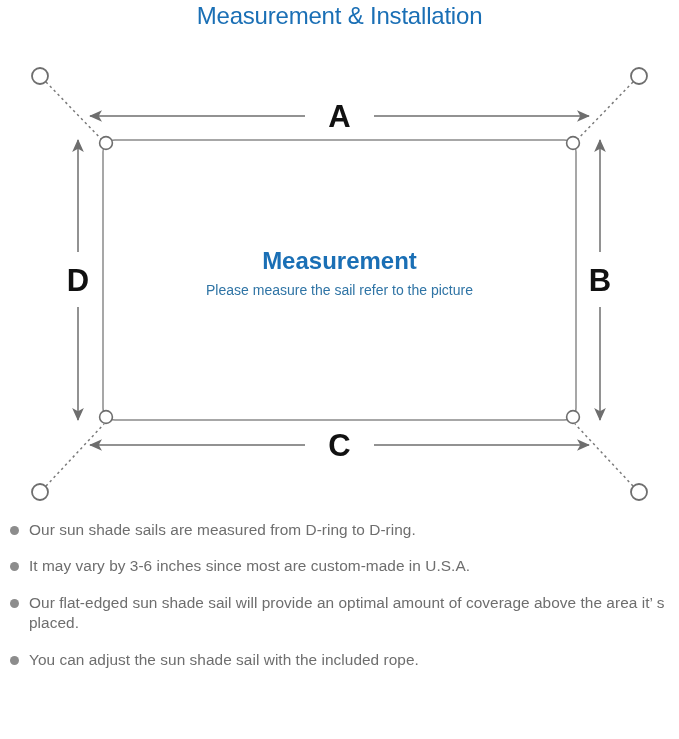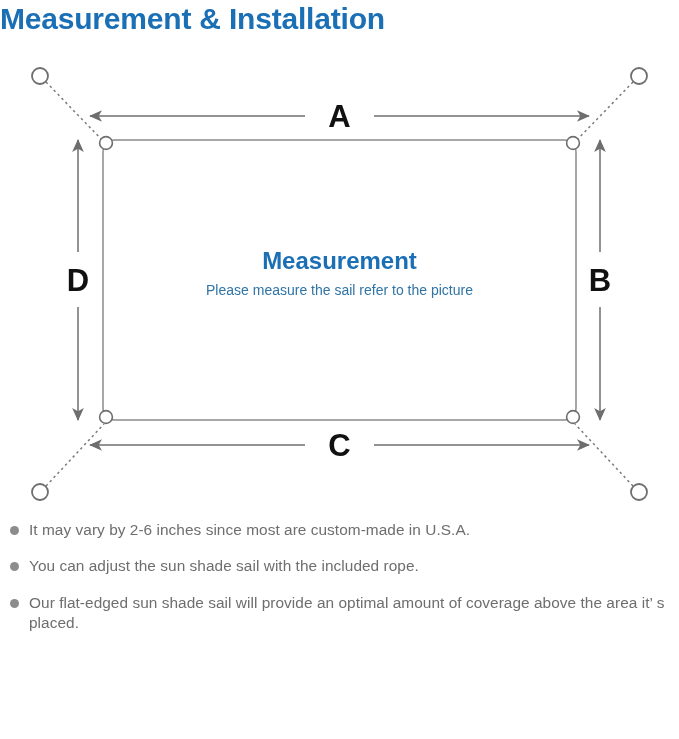--- a/index.html
+++ b/index.html
@@ -22,23 +22,23 @@
     width: 679px;
     height: 739px;
   }
 
   
   .title {
     position: absolute;
     left: 0;
     top: 2px;
     width: 679px;
-    text-align: left;
-    font-size: 30px;
-    font-weight: bold;
+    text-align: center;
+    font-size: 24px;
+    font-weight: normal;
     letter-spacing: -0.2px;
     color: #1a6fb5;
     white-space: nowrap;
   }
 
   
   .diagram {
     position: absolute;
     left: 0;
     top: 52px;
@@ -163,32 +163,36 @@
         <line x1="600" y1="200" x2="600" y2="88" marker-end="url(#arrHead)"></line>
         <line x1="600" y1="255" x2="600" y2="368" marker-end="url(#arrHead)"></line>
       </g>
       <text class="dim-letter" x="600" y="239" text-anchor="middle">B</text>
 
     </svg>
   </div>
 
   <div class="notes">
 
+    <div class="note-item">
+      <span class="note-bullet"></span>
+      <span class="note-text">Our sun shade sails are measured from D-ring to D-ring.</span>
+    </div>
 
     <div class="note-item">
       <span class="note-bullet"></span>
-      <span class="note-text">It may vary by 2-6 inches since most are custom-made in U.S.A.</span>
+      <span class="note-text">It may vary by 3-6 inches since most are custom-made in U.S.A.</span>
     </div>
 
 
     <div class="note-item">
       <span class="note-bullet"></span>
-      <span class="note-text">You can adjust the sun shade sail with the included rope.</span>
+      <span class="note-text">Our flat-edged sun shade sail will provide an optimal amount of coverage above the area it’ s placed.</span>
     </div>
 
     <div class="note-item">
       <span class="note-bullet"></span>
-      <span class="note-text">Our flat-edged sun shade sail will provide an optimal amount of coverage above the area it’ s placed.</span>
+      <span class="note-text">You can adjust the sun shade sail with the included rope.</span>
     </div>
 
   </div>
 
 </div>
 
 </body></html>

